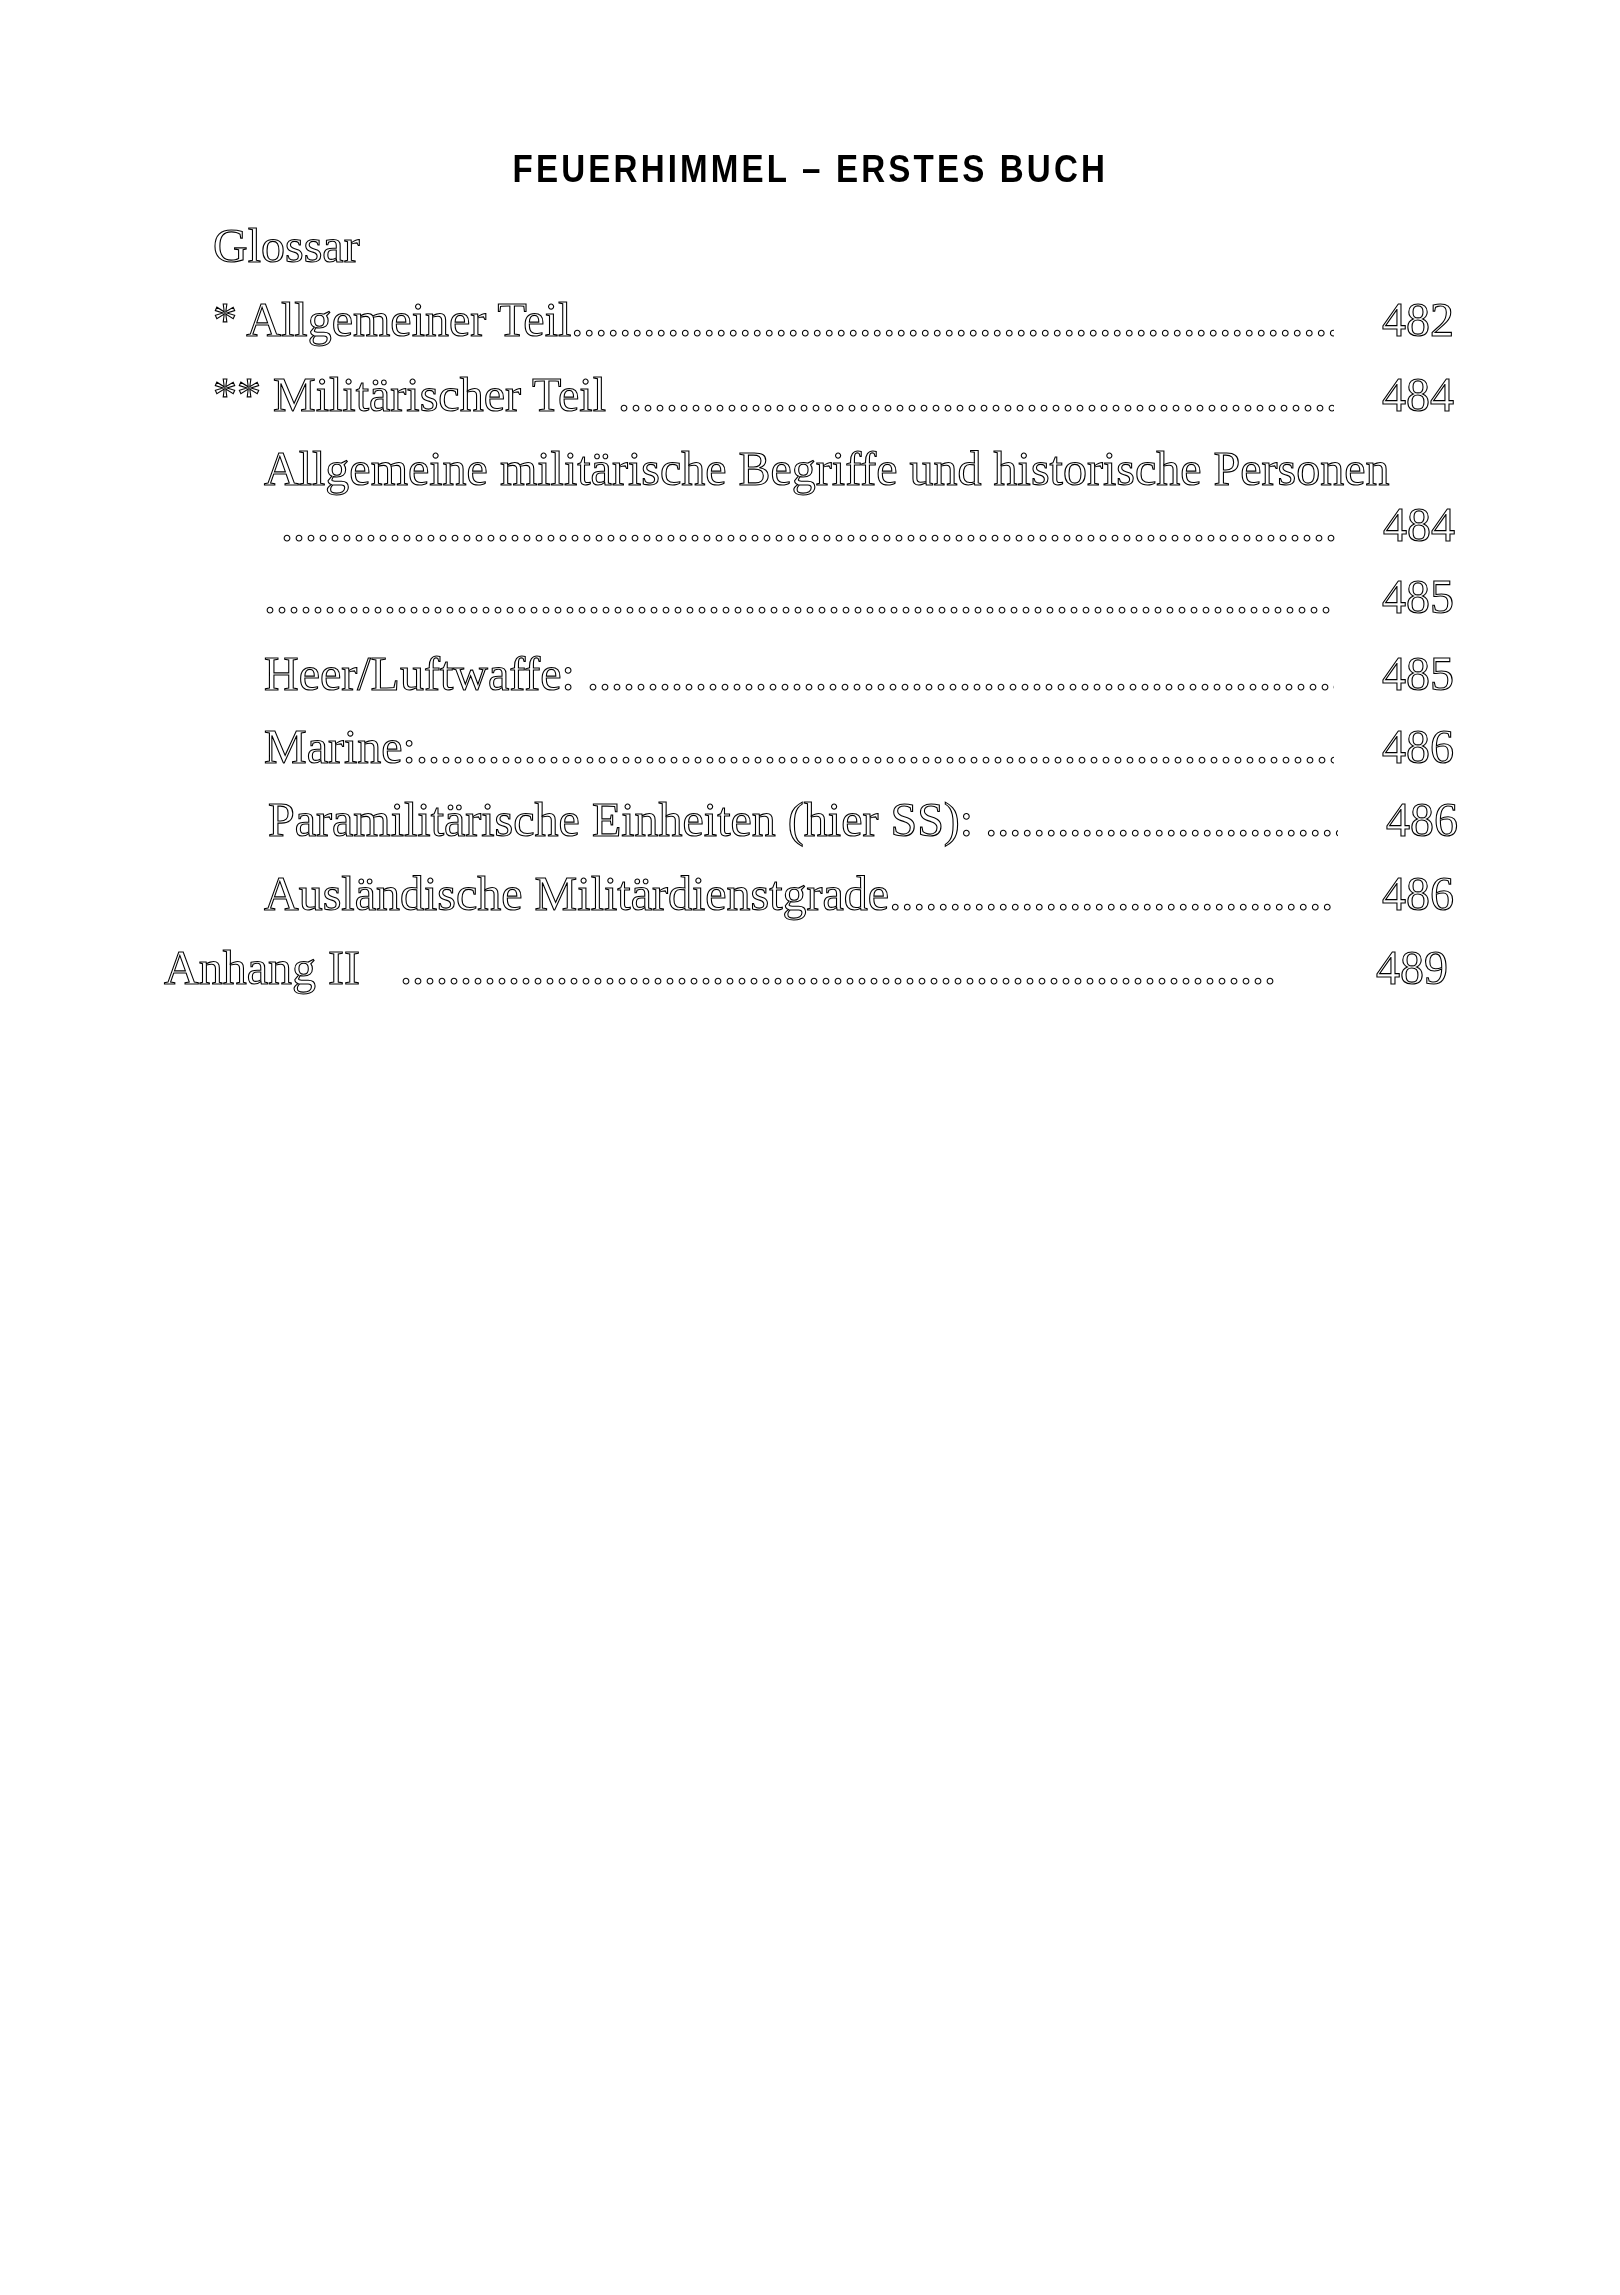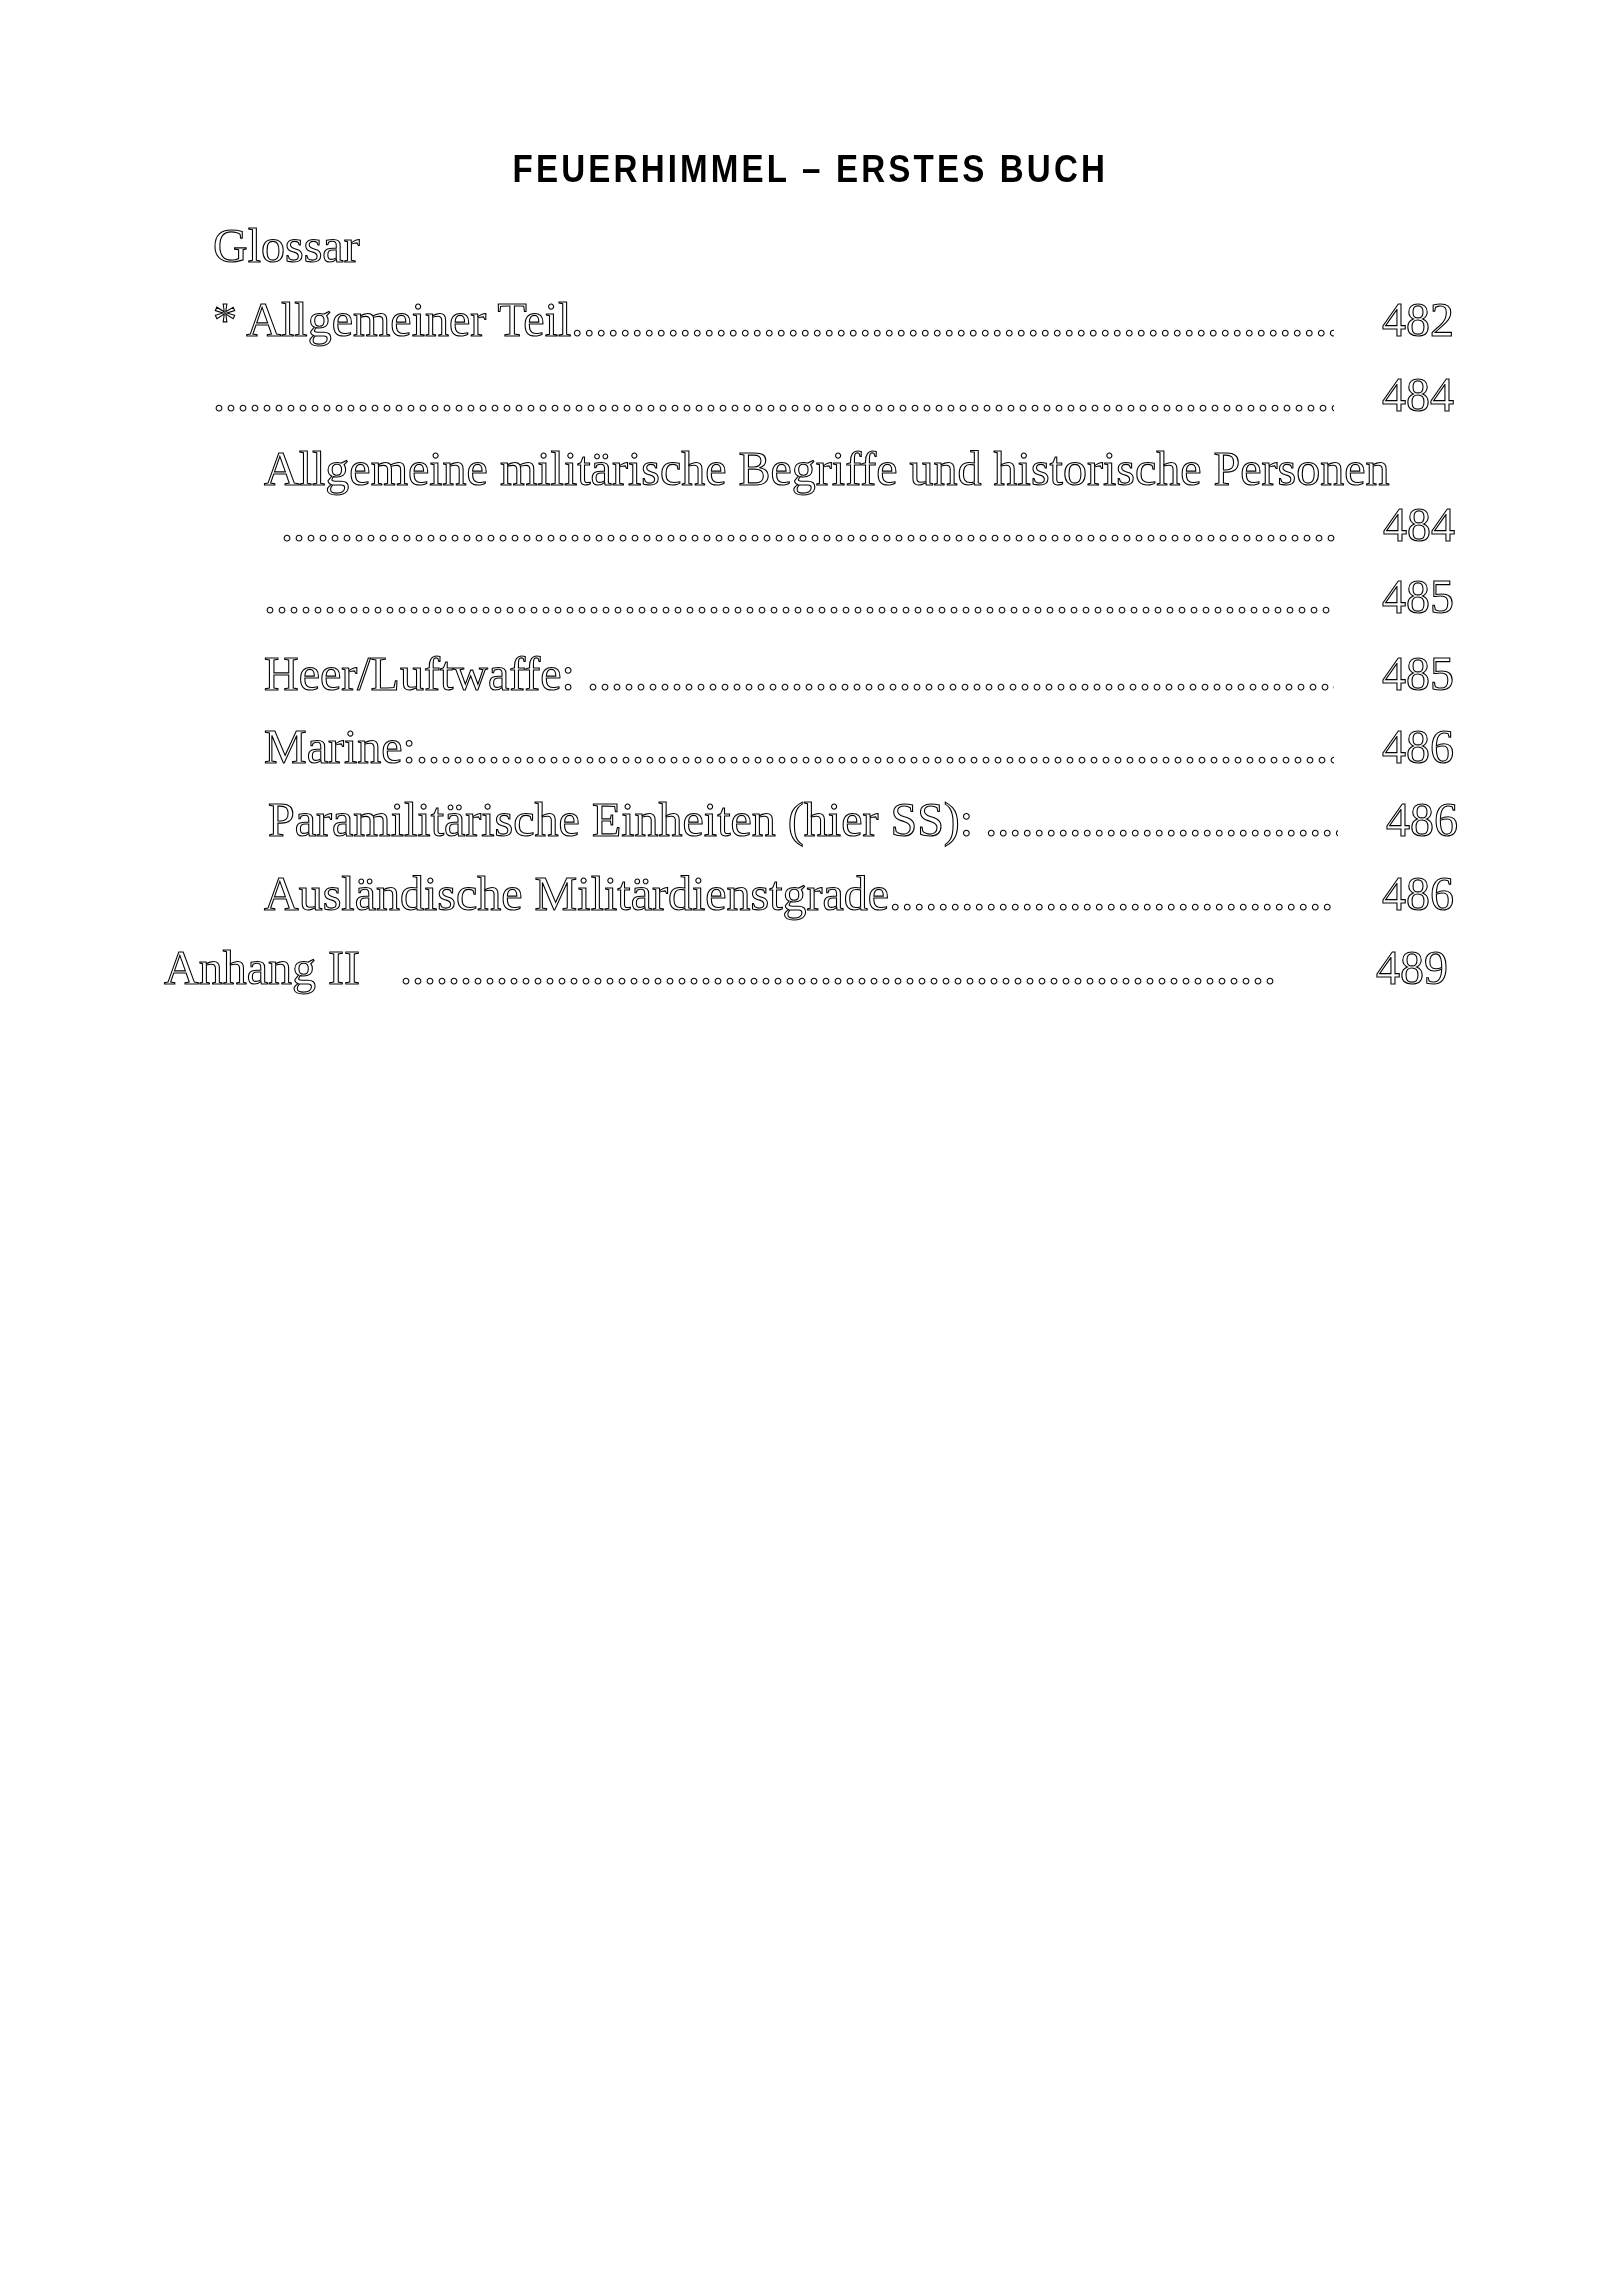--- a/index.html
+++ b/index.html
@@ -75,20 +75,21 @@
     <span class="toc-label">Glossar</span>
   </div>
 
   <div class="toc-row" style="top:283px; left:213px; width:1241px;">
     <span class="toc-label">* Allgemeiner Teil</span>
     <span class="dot-leader">................................................................................................................................................................................................................................................</span>
     <span class="toc-page">482</span>
   </div>
 
   <div class="toc-row" style="top:358px; left:213px; width:1241px;">
+    <span class="toc-label">** Militärischer Teil </span>
     <span class="dot-leader">................................................................................................................................................................................................................................................</span>
     <span class="toc-page">484</span>
   </div>
 
   <div class="toc-row" style="top:432px; left:264px; width:1190px; overflow:visible;">
     <span class="toc-label">Allgemeine militärische Begriffe und historische Personen</span>
   </div>
 
   <div class="toc-row" style="top:488px; left:269px; width:1186px;">
     <span class="toc-label"> </span>

